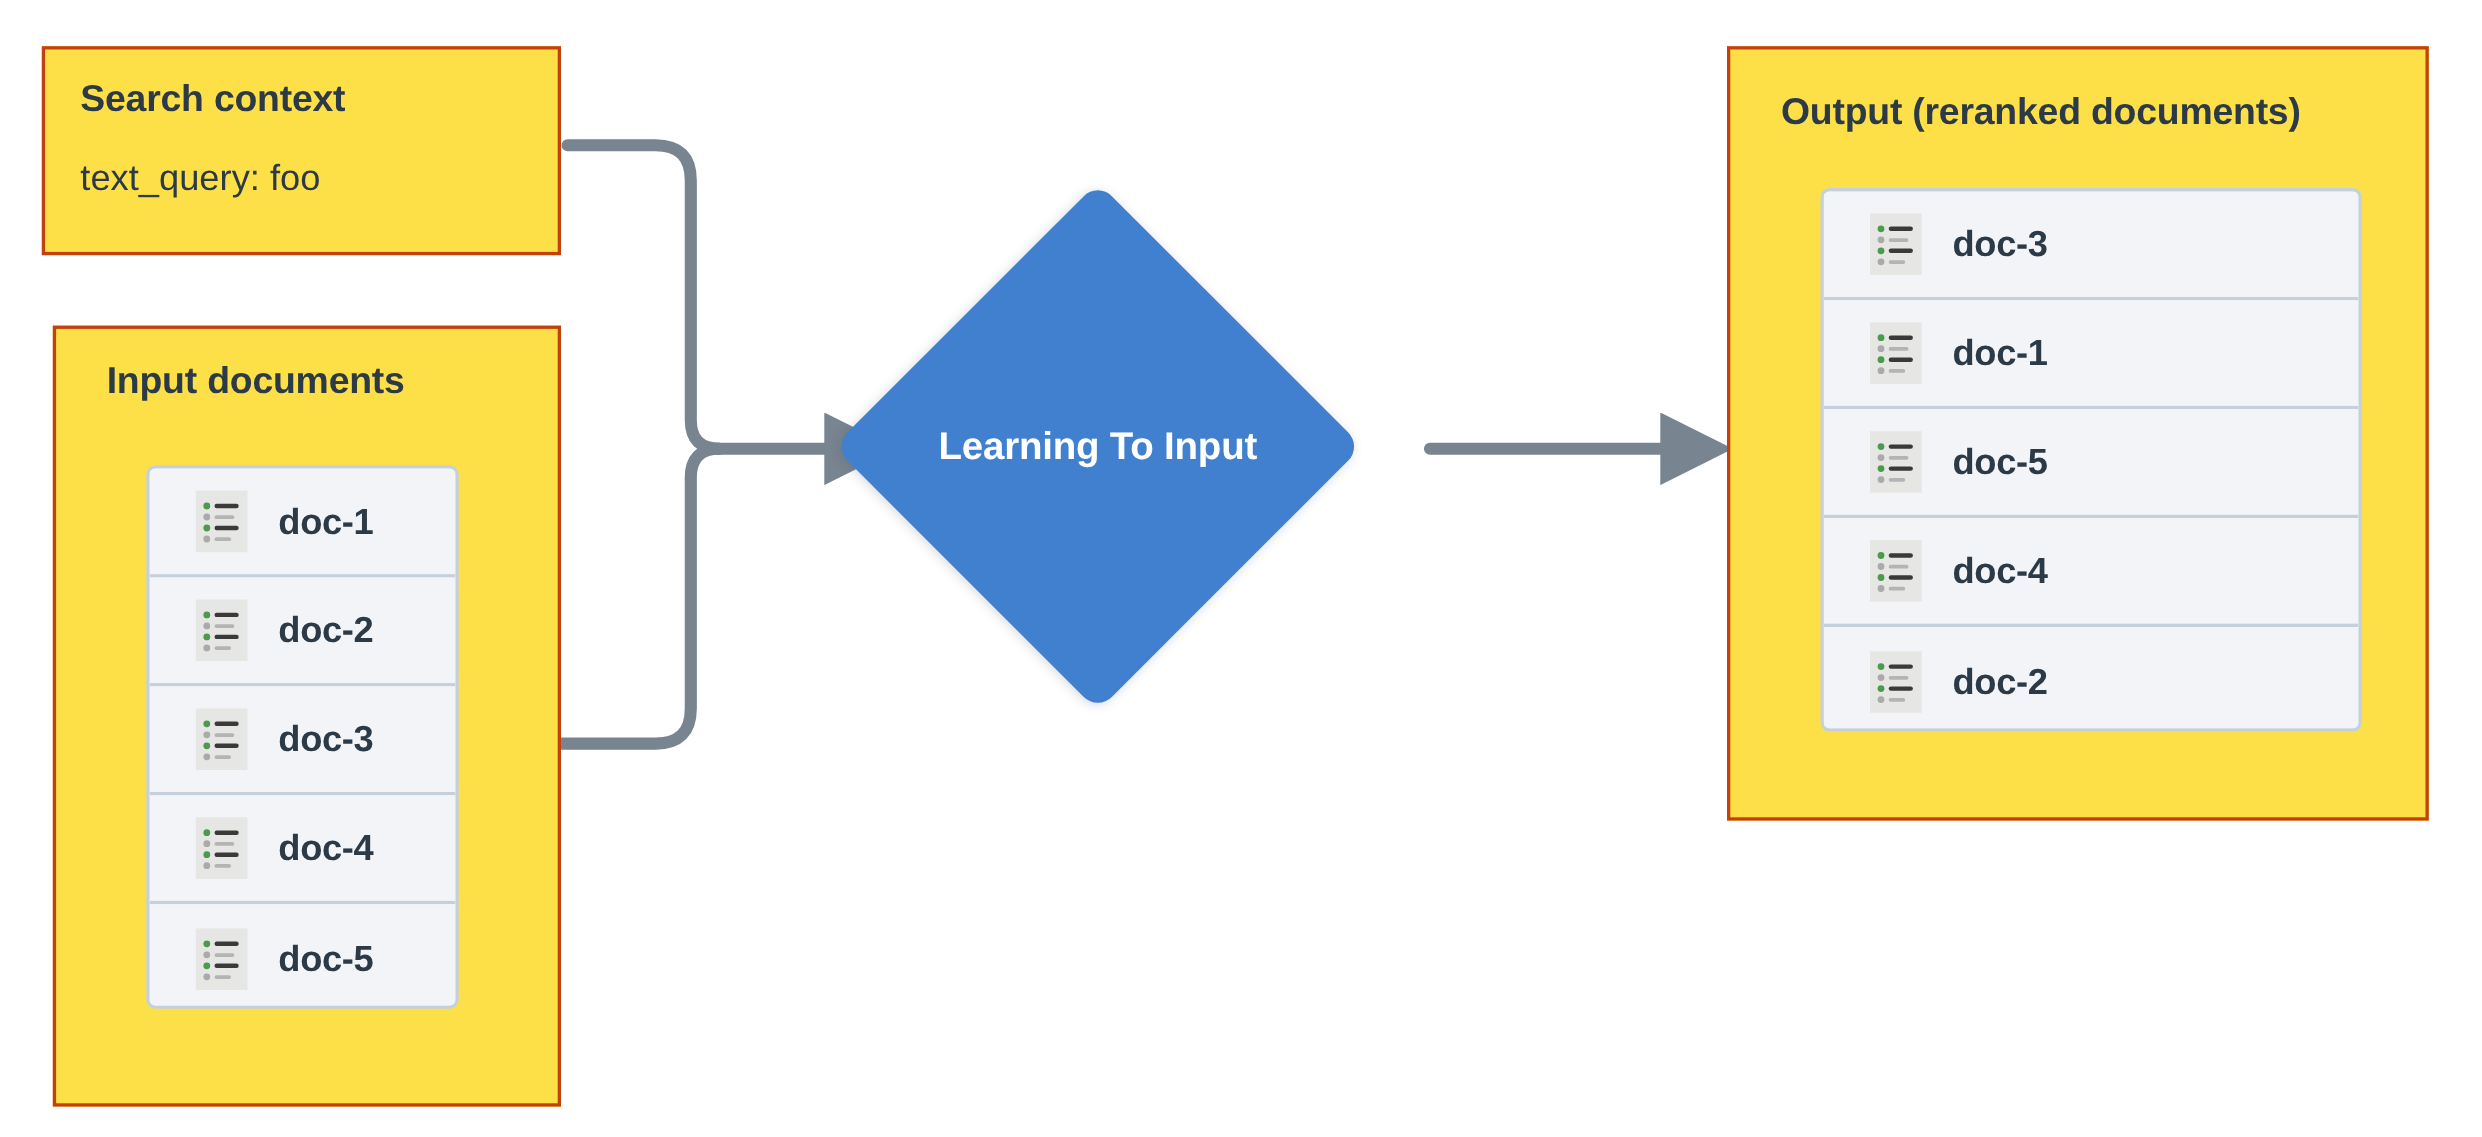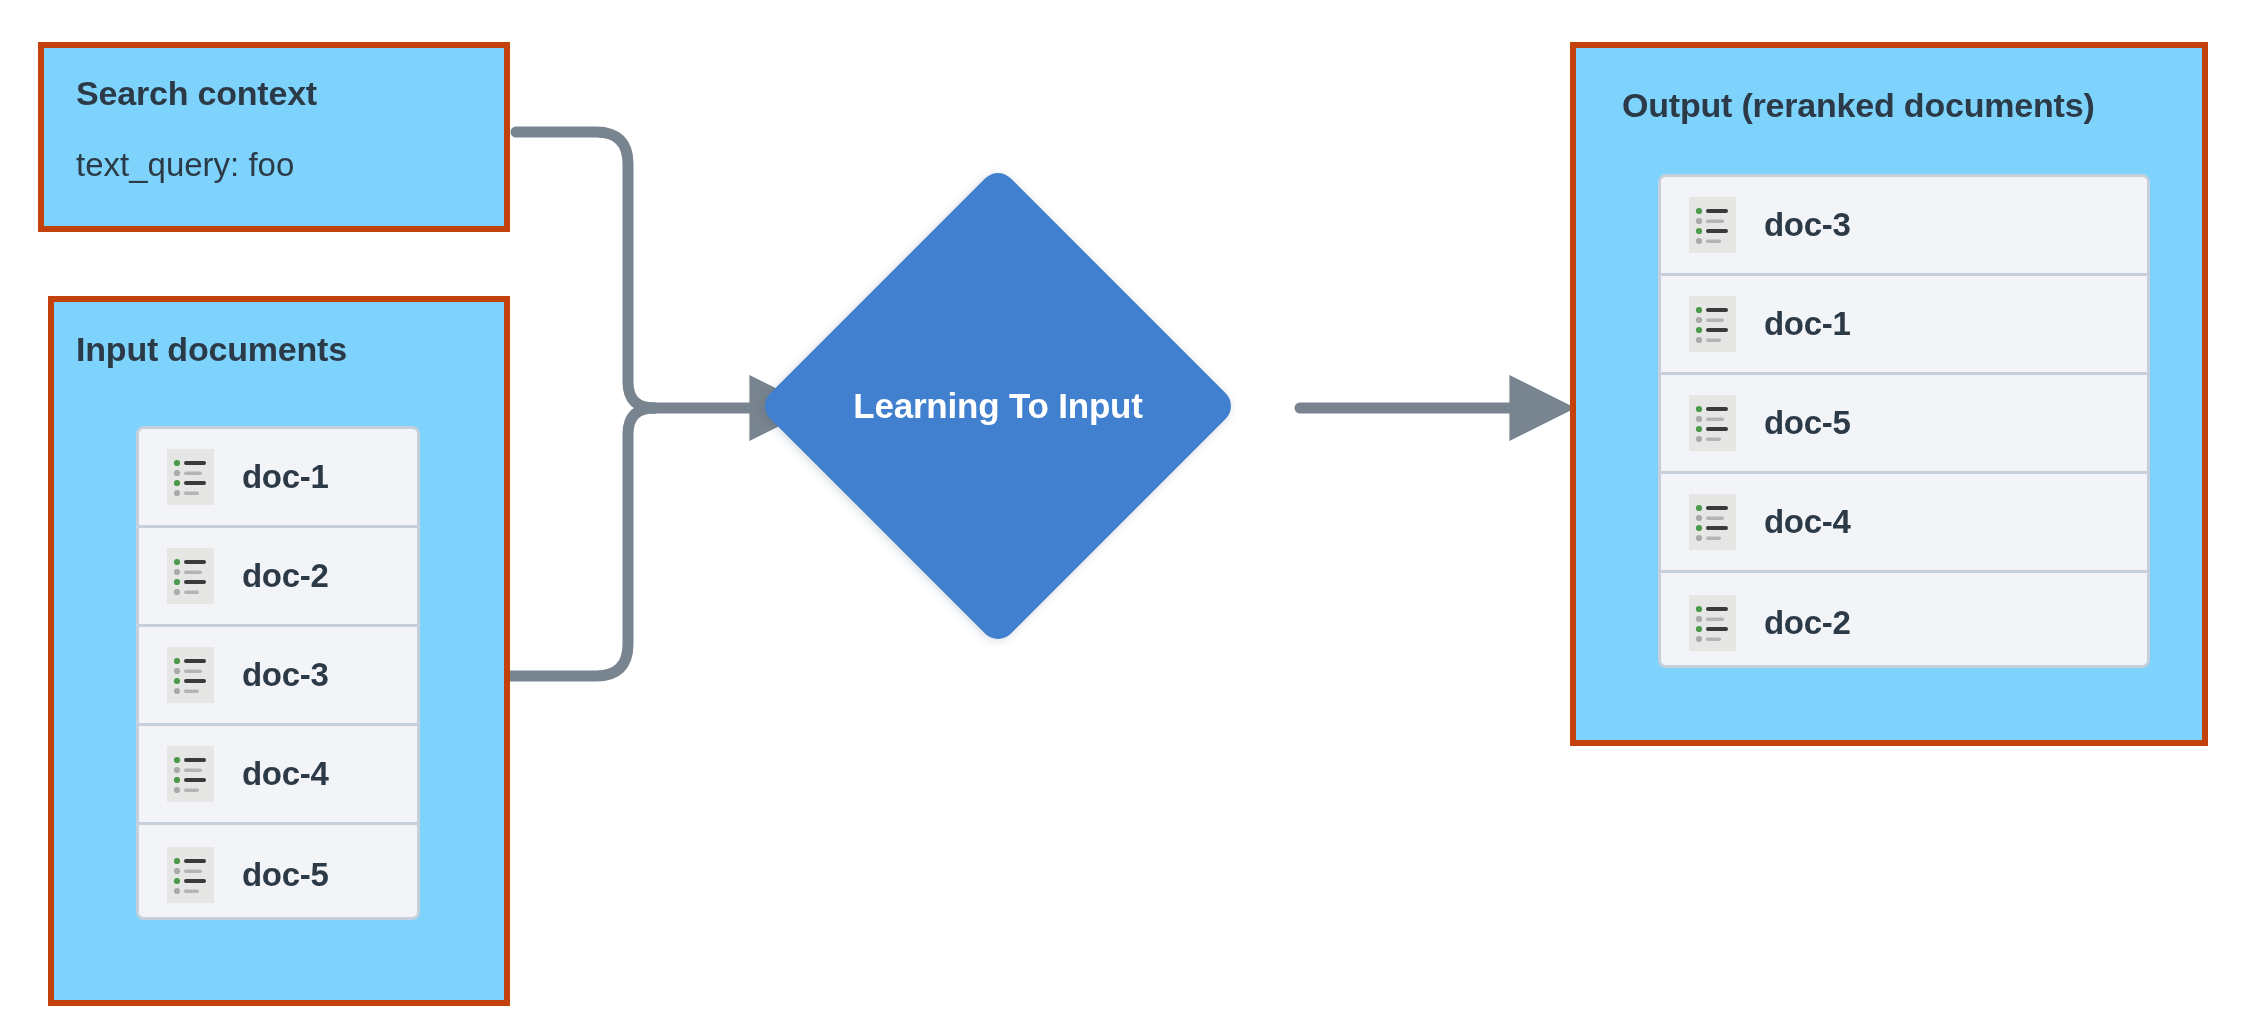--- a/index.html
+++ b/index.html
@@ -17,22 +17,22 @@
     position: relative;
     width: 2256px;
     height: 1034px;
     background: #ffffff;
     overflow: hidden;
   }
 
   
   .panel {
     position: absolute;
-    background: #7dd3fc;
-    border: 6px solid #c2410c;
+    background: #fde047;
+    border: 3px solid #c2410c;
     box-sizing: border-box;
   }
   .panel-title {
     position: absolute;
     font-weight: bold;
     color: #2c3a47;
     letter-spacing: -0.2px;
     white-space: nowrap;
   }
   .panel-sub {
@@ -61,21 +61,21 @@
   }
 
   
   #input-documents {
     left: 48px;
     top: 296px;
     width: 462px;
     height: 710px;
   }
   #input-documents .panel-title {
-    left: 22px;
+    left: 46px;
     top: 28px;
     font-size: 34px;
   }
 
   
   #output-panel {
     left: 1570px;
     top: 42px;
     width: 638px;
     height: 704px;
@@ -107,21 +107,21 @@
     width: 492px;
     height: 494px;
   }
 
   .doc-row {
     display: flex;
     align-items: center;
     height: 99px;
     box-sizing: border-box;
     border-bottom: 3px solid #c5d0dc;
-    padding-left: 28px;
+    padding-left: 42px;
     background: #f2f4f7;
   }
   .doc-row:last-child {
     border-bottom: none;
   }
 
   .doc-label {
     font-size: 33px;
     font-weight: bold;
     color: #2c3a47;

